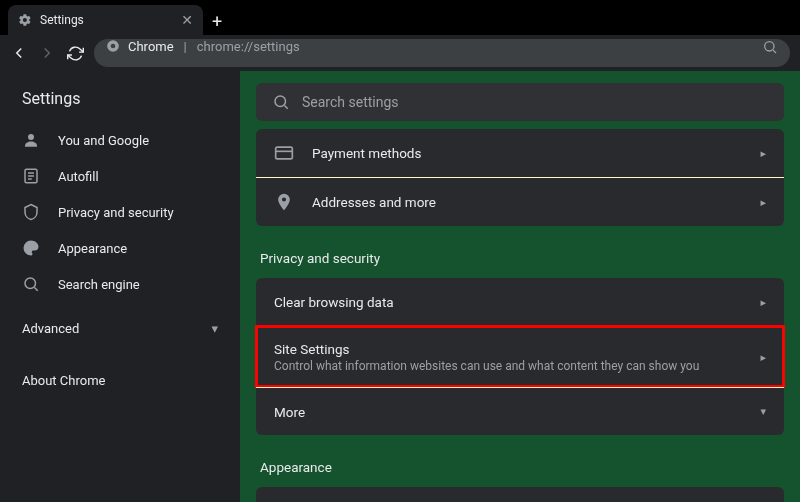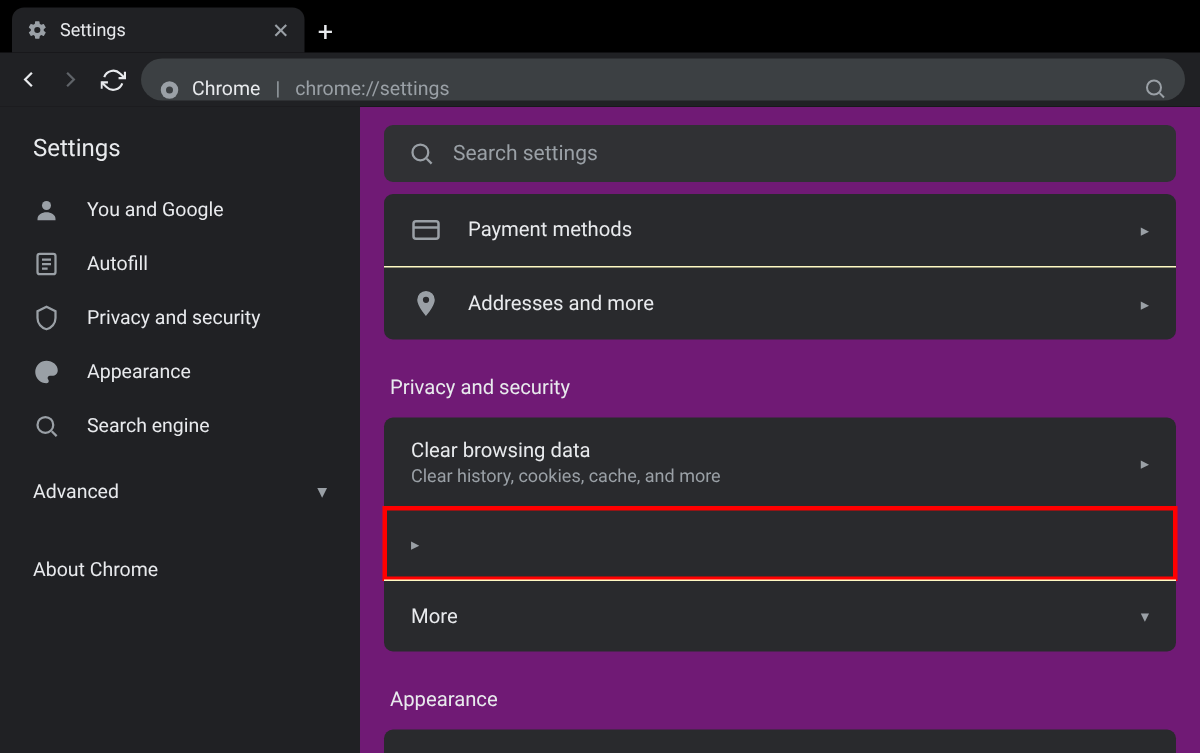--- a/index.html
+++ b/index.html
@@ -5,38 +5,38 @@
 *{box-sizing:border-box;margin:0;padding:0;font-family:Roboto,Arial,sans-serif;font-size:13px;color:#e8eaed}
 body{background:#000;width:800px;height:502px;overflow:hidden}
 .tabstrip{height:35px;background:#000;display:flex;align-items:flex-end;padding-left:8px}
 .tab{background:#202124;height:30px;width:195px;border-radius:8px 8px 0 0;display:flex;align-items:center;padding:0 10px;gap:8px}
 .tab .gear{width:14px;height:14px}
 .tab .title{flex:1;font-size:12px}
 .tab .close{font-size:14px;color:#9aa0a6;cursor:pointer}
 .newtab{width:28px;height:28px;display:flex;align-items:center;justify-content:center;color:#e8eaed;font-size:18px;cursor:pointer}
 .toolbar{height:36px;background:#202124;display:flex;align-items:center;padding:0 10px;gap:10px}
 .nav-ico{width:18px;height:18px;color:#9aa0a6;cursor:pointer;display:flex;align-items:center;justify-content:center}
-.omnibox{flex:1;height:28px;background:#3c4043;border-radius:14px;display:flex;align-items:flex-end;padding:0 12px;gap:8px}
+.omnibox{flex:1;height:28px;background:#3c4043;border-radius:14px;display:flex;align-items:flex-start;padding:0 12px;gap:8px}
 .omnibox .chrome-ico{width:14px;height:14px}
 .omnibox .lab{color:#e8eaed;font-size:13px}
 .omnibox .url{color:#9aa0a6;font-size:13px}
 .omnibox .divider{color:#9aa0a6;margin:0 2px}
 .omnibox .sp{flex:1}
 .omnibox .srch{color:#9aa0a6}
 .main{display:flex;height:calc(502px - 71px);background:#202124}
 .sidebar{width:240px;background:#202124;display:flex;flex-direction:column}
 .sb-title{font-size:16px;color:#e8eaed;padding:18px 22px 14px}
 .sb-list{display:flex;flex-direction:column}
 .sb-item{height:36px;display:flex;align-items:center;padding:0 22px;gap:18px;cursor:pointer}
 .sb-ico{width:18px;height:18px;display:flex;align-items:center;justify-content:center;color:#9aa0a6}
 .sb-label{font-size:13px;color:#e8eaed}
 .sb-adv{height:40px;display:flex;align-items:center;padding:0 22px;justify-content:space-between;cursor:pointer;margin-top:6px}
 .sb-ext{height:40px;display:flex;align-items:center;padding:0 22px;justify-content:space-between;cursor:pointer;border-top:1px solid #3c4043;margin-top:6px}
 .sb-about{height:40px;display:flex;align-items:flex-end;padding:0 22px;cursor:pointer}
-.content{flex:1;background:#701a75;padding:0 16px;overflow-y:auto}
+.content{flex:1;background:#14532d;padding:0 16px;overflow-y:auto}
 .search-row{padding:12px 0 8px}
 .search-box{height:38px;background:#303134;border-radius:6px;display:flex;align-items:center;padding:0 16px;gap:12px}
 .search-box input{background:transparent;border:none;outline:none;color:#e8eaed;font-size:14px;flex:1}
 .search-box input::placeholder{color:#9aa0a6}
 .card{background:#292a2d;border-radius:6px;margin-bottom:18px}
 .row{display:flex;align-items:center;padding:14px 18px;border-top:1px solid #fef9c3;cursor:pointer;position:relative;min-height:48px}
 .row:first-child{border-top:none}
 .row-ico{width:20px;height:20px;margin-right:18px;color:#9aa0a6;display:flex;align-items:center;justify-content:center}
 .row-body{flex:1}
 .row-title{font-size:13.5px;color:#e8eaed}
@@ -194,25 +194,28 @@
           </div>
         <span class="chev">▸</span>
       </div>
     </div>
 
     <div class="sec-title">Privacy and security</div>
     <div class="card">
       <div class="row">
         <div class="row-body">
           <div class="row-title">Clear browsing data</div>
-          <div class="row-sub">Clear history, cookies, cache, and more</div>
         </div>
         <span class="chev">▸</span>
       </div>
       <div class="row highlight">
+        <div class="row-body">
+          <div class="row-title">Site Settings</div>
+          <div class="row-sub">Control what information websites can use and what content they can show you</div>
+        </div>
         <span class="chev">▸</span>
       </div>
       <div class="row">
         <div class="row-body">
             <div class="row-title">More</div>
           </div>
         <span class="chev">▾</span>
       </div>
     </div>
 

